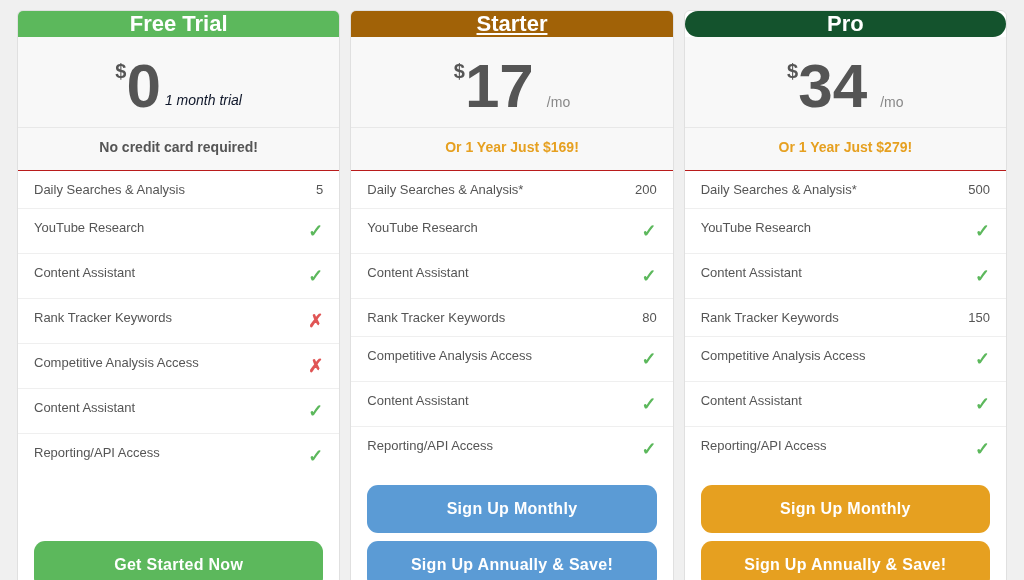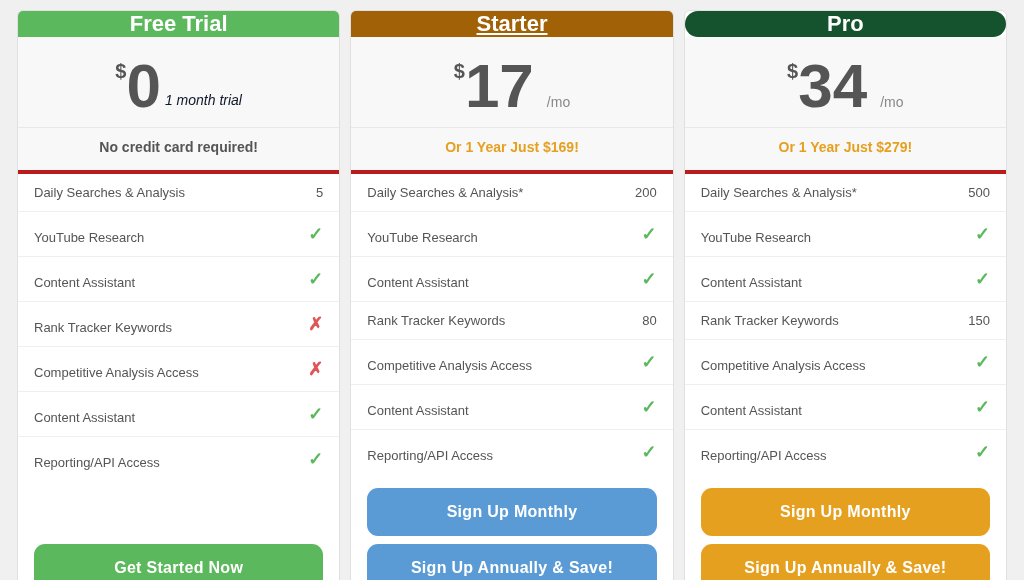--- a/index.html
+++ b/index.html
@@ -74,21 +74,21 @@
       color: #0f172a;
       font-style: italic;
       align-self: flex-end;
       margin-bottom: 10px;
       margin-left: 4px;
     }
     .plan-subtitle {
       text-align: center;
       padding: 10px 10px 14px;
       background: #f8f8f8;
-      border-bottom: 4px solid #b91c1c;
+      border-bottom: 1px solid #b91c1c;
     }
     .plan-subtitle span {
       font-size: 13px;
       color: #888;
       font-weight: 400;
     }
     .plan-subtitle span.highlight {
       color: #e6a020;
       font-weight: 600;
       font-size: 14px;
@@ -98,21 +98,21 @@
       font-weight: 600;
       font-size: 14px;
     }
     .features-list {
       flex: 1;
       padding: 0;
     }
     .feature-row {
       display: flex;
       justify-content: space-between;
-      align-items: flex-end;
+      align-items: flex-start;
       padding: 11px 16px;
       border-bottom: 1px solid #efefef;
       font-size: 13px;
       color: #555;
     }
     .feature-row:last-child {
       border-bottom: none;
     }
     .feature-name {
       color: #555;

